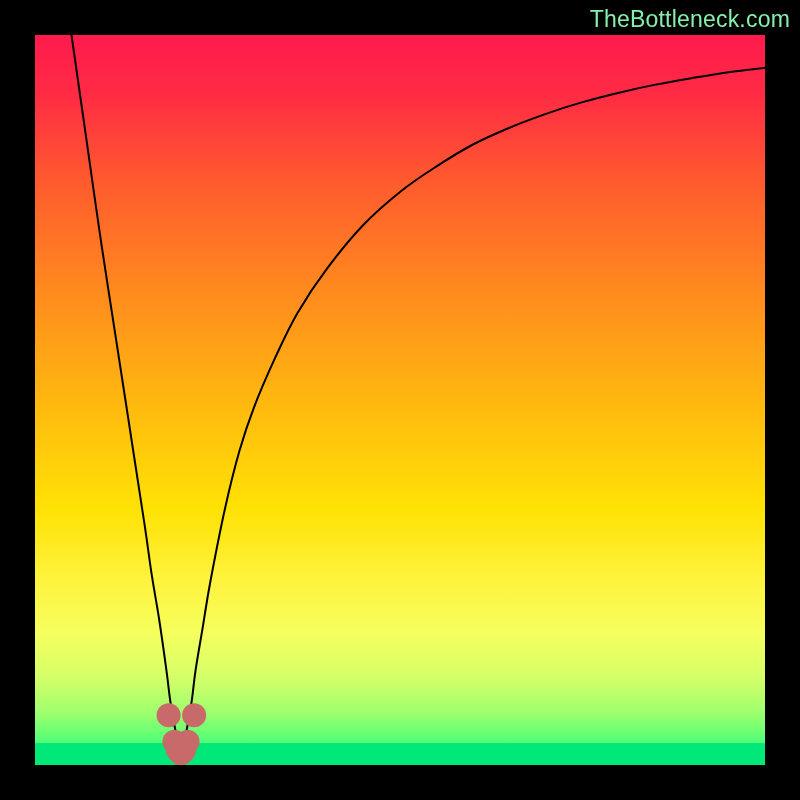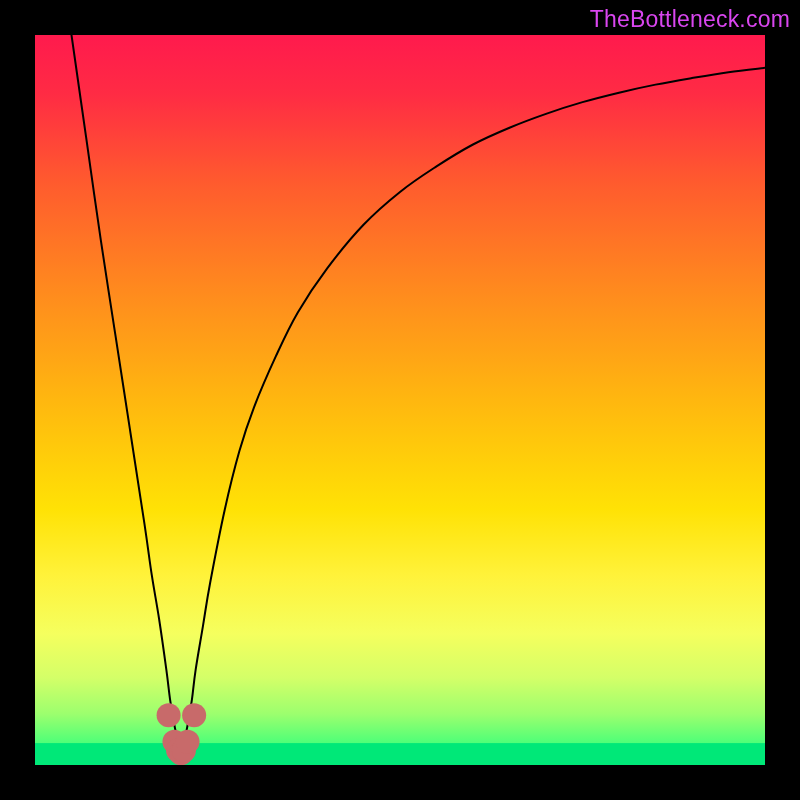--- a/index.html
+++ b/index.html
@@ -24,21 +24,21 @@
     width: 730px;
     height: 730px;
     overflow: hidden;
   }
   .watermark {
     position: absolute;
     top: 6px;
     right: 10px;
     font-size: 23px;
     font-weight: 500;
-    color: #d946ef;
+    color: #86efac;
     letter-spacing: 0.2px;
     margin-left: 24px;
   }
 </style>
 </head>
 <body>
 
 <div class="frame">
   <div class="watermark">TheBottleneck.com</div>
 

